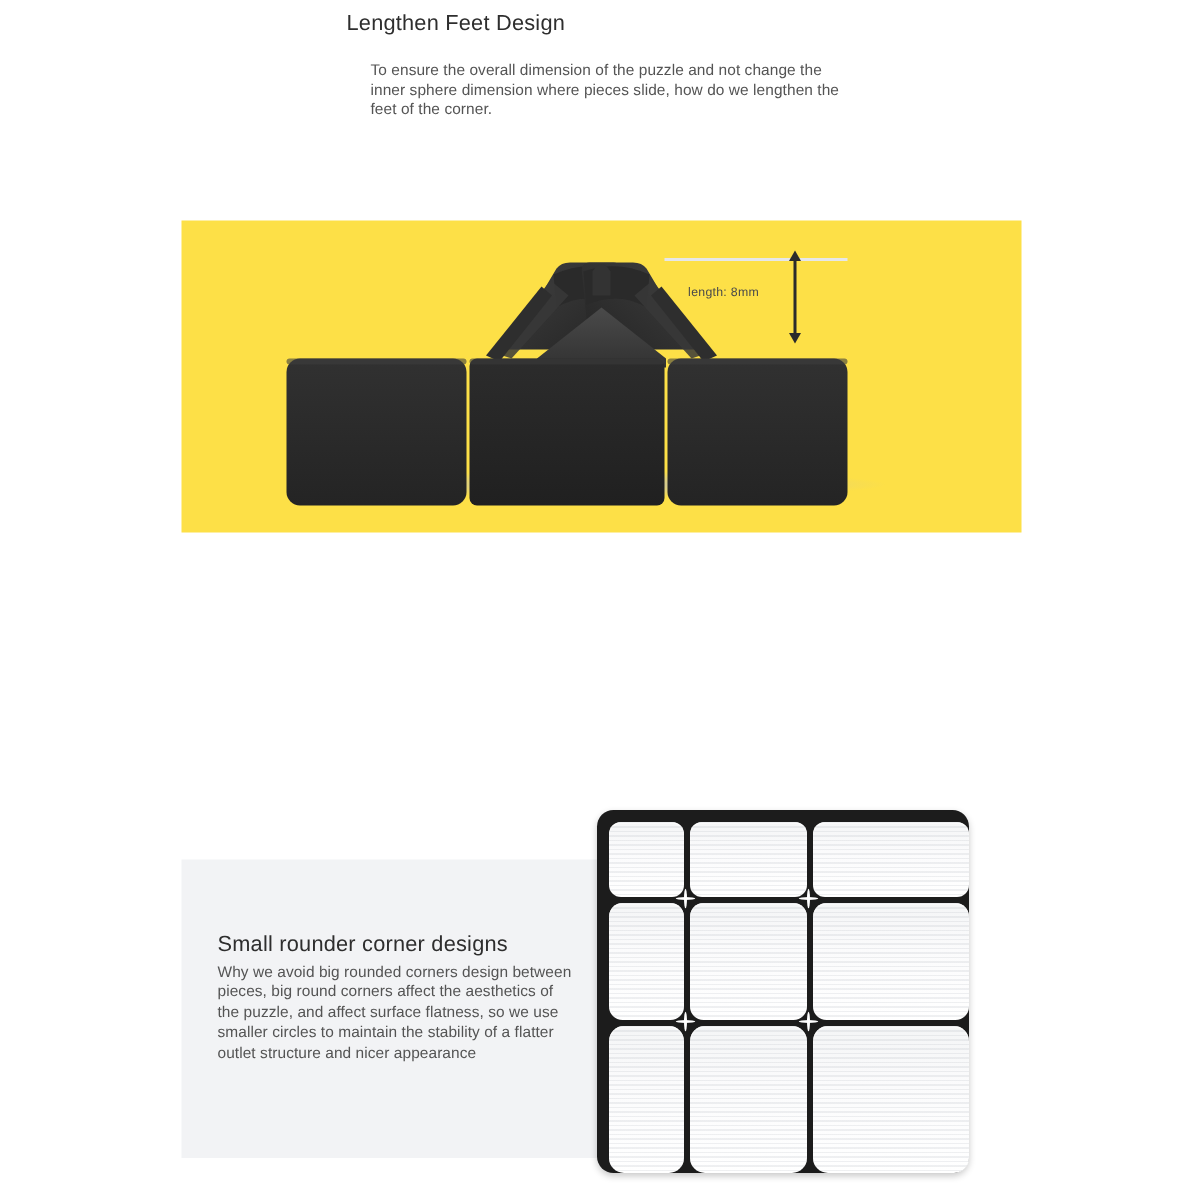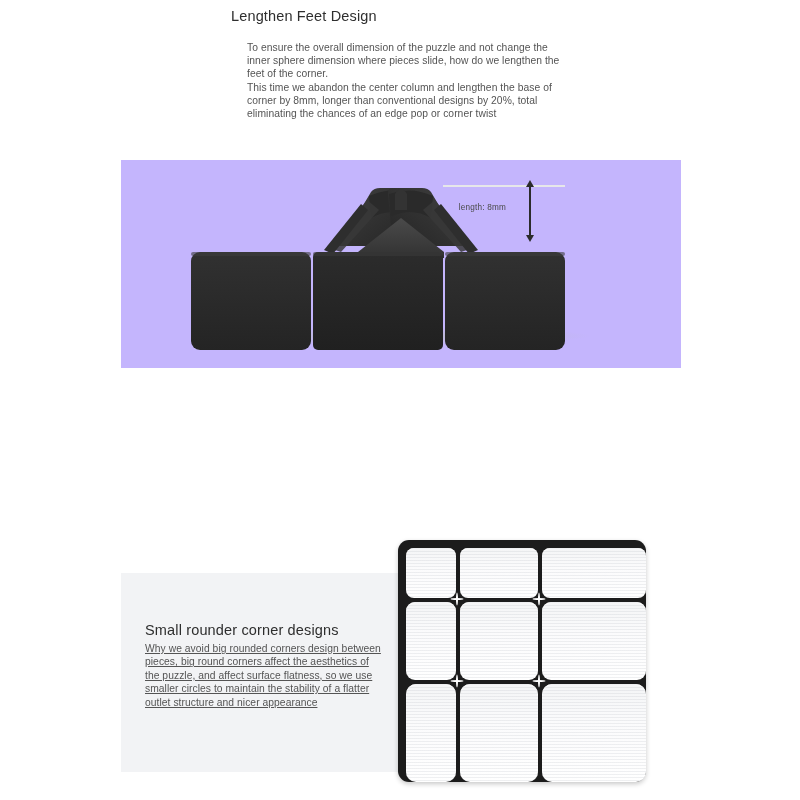--- a/index.html
+++ b/index.html
@@ -46,24 +46,24 @@
     letter-spacing: 0.05px;
   }
   .s1-body p {
     margin: 0;
   }
 
   
   .panel-feet {
     position: absolute;
     left: 121px;
-    top: 160px;
+    top: 147px;
     width: 560px;
     height: 208px;
-    background: #c4b5fd;
+    background: #fde047;
     overflow: hidden;
   }
 
   .feet-stage {
     position: absolute;
     left: 0;
     top: 0;
     width: 560px;
     height: 208px;
   }
@@ -138,21 +138,20 @@
     letter-spacing: 0.15px;
     margin: 4px 0 3px 0;
     line-height: 18px;
   }
   .s2-body {
     font-size: 10.3px;
     line-height: 13.4px;
     color: #545454;
     margin: 0;
     letter-spacing: 0.05px;
-    text-decoration: underline;
   }
 
   
   .cube-face {
     position: absolute;
     left: 398px;
     top: 540px;
     width: 248px;
     height: 242px;
     background: #1c1c1c;
@@ -218,21 +217,20 @@
 </style>
 </head>
 <body>
 
 <div class="page">
 
   <div class="section-one-text">
     <h2 class="s1-title">Lengthen Feet Design</h2>
     <div class="s1-body">
       <p>To ensure the overall dimension of the puzzle and not change the inner sphere dimension where pieces slide, how do we lengthen the feet of the corner.</p>
-      <p>This time we abandon the center column and lengthen the base of corner by 8mm, longer than conventional designs by 20%, total eliminating the chances of an edge pop or corner twist</p>
     </div>
   </div>
 
   <div class="panel-feet">
     <div class="feet-stage">
 
       <svg width="560" height="208" viewBox="0 0 560 208" style="position:absolute;left:0;top:0;">
         <defs>
           <linearGradient id="gFrontLeft" x1="0" y1="0" x2="0" y2="1">
             <stop offset="0%" stop-color="#313131"></stop>

